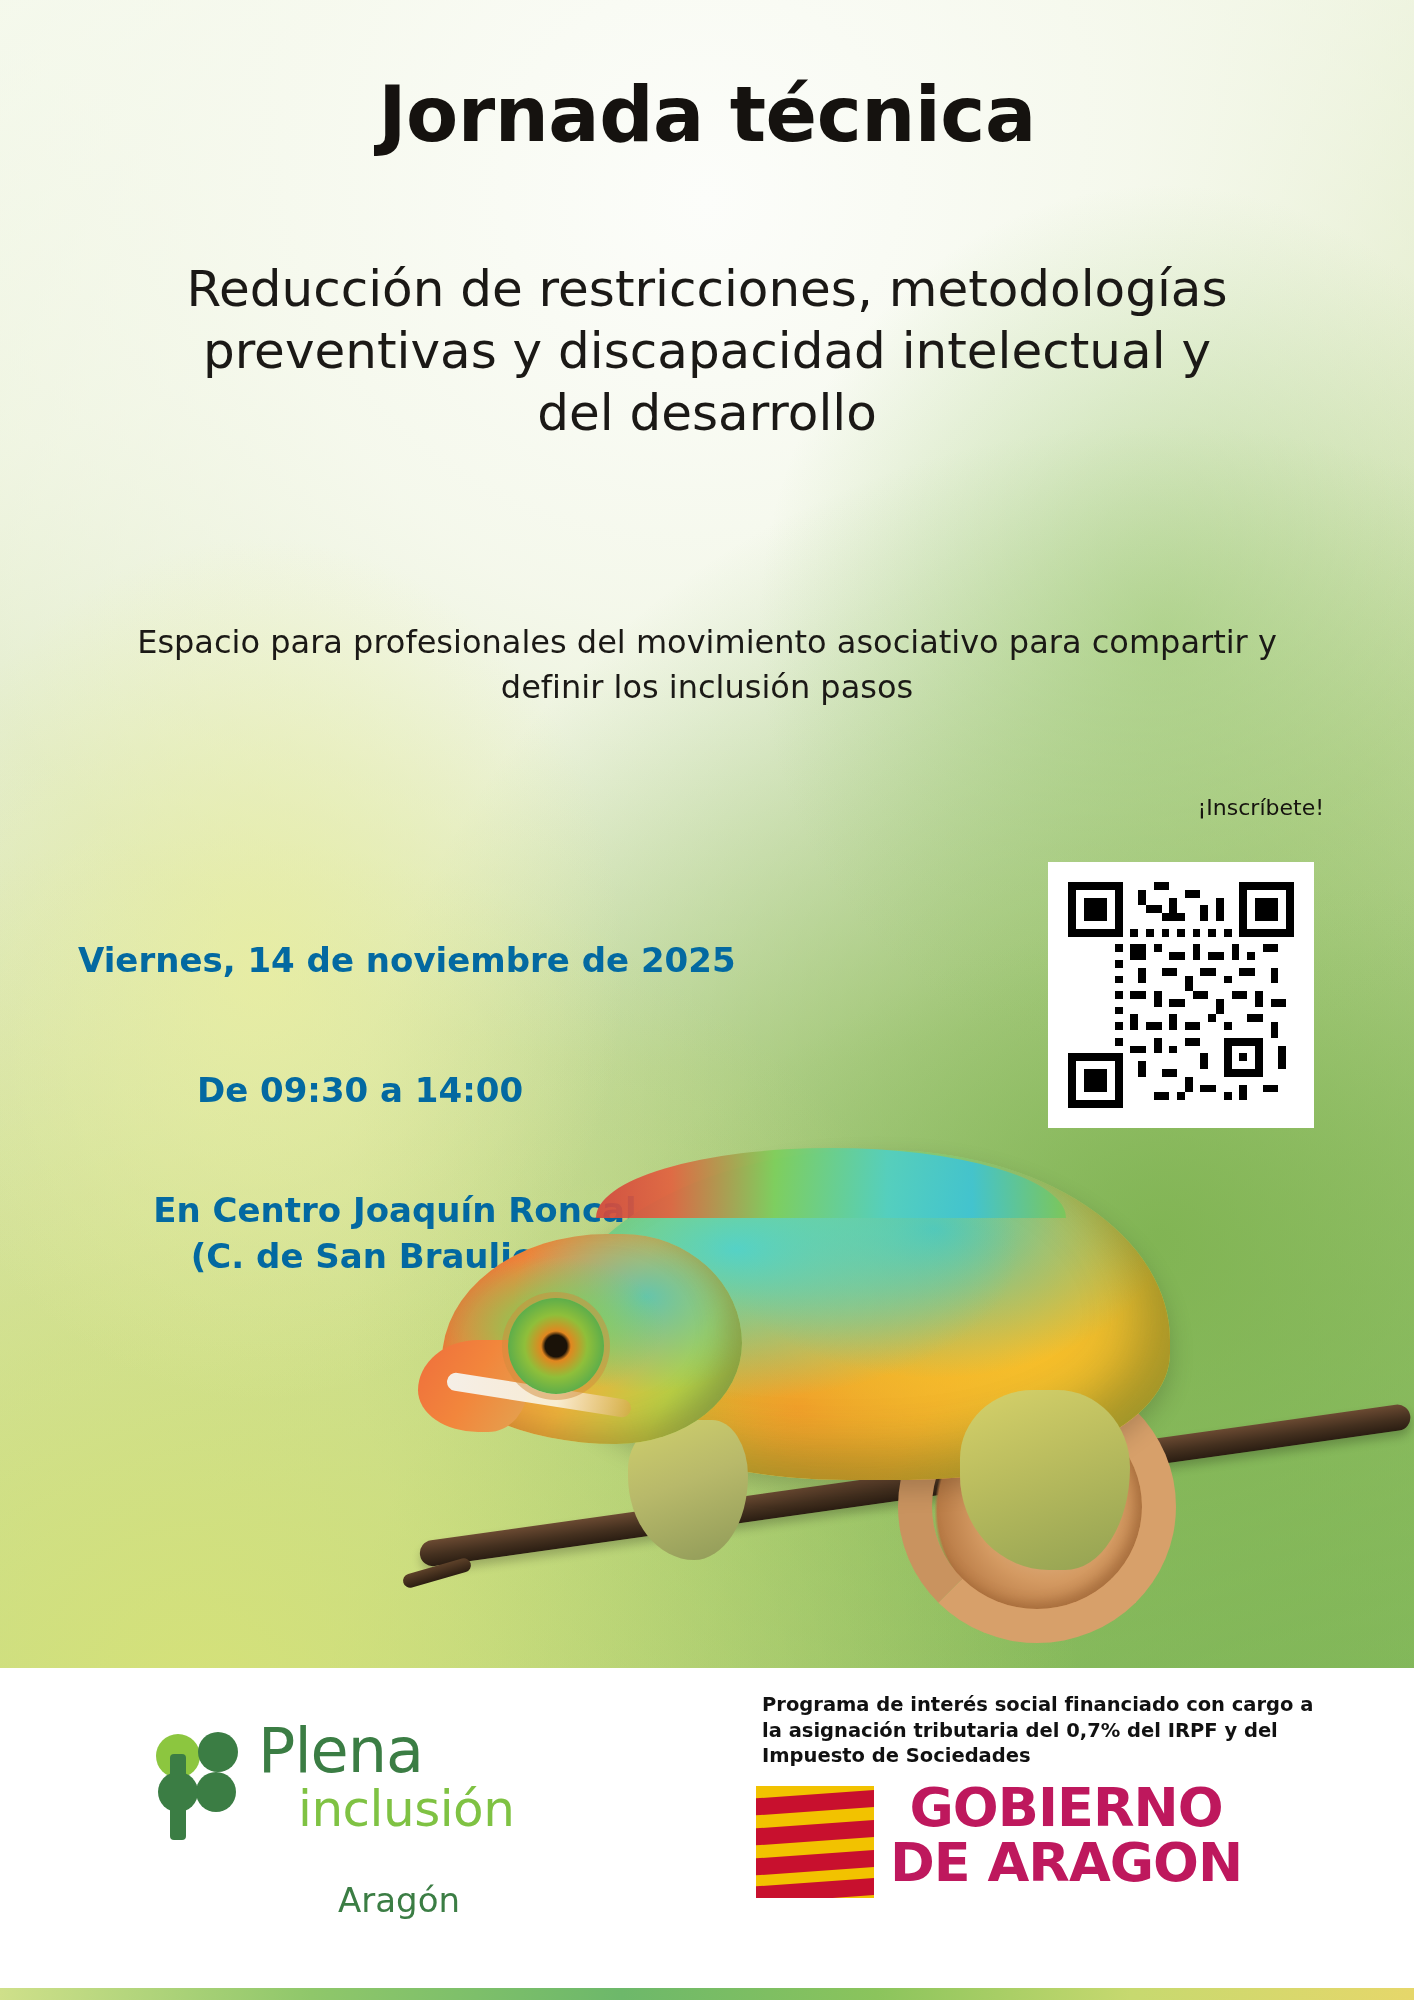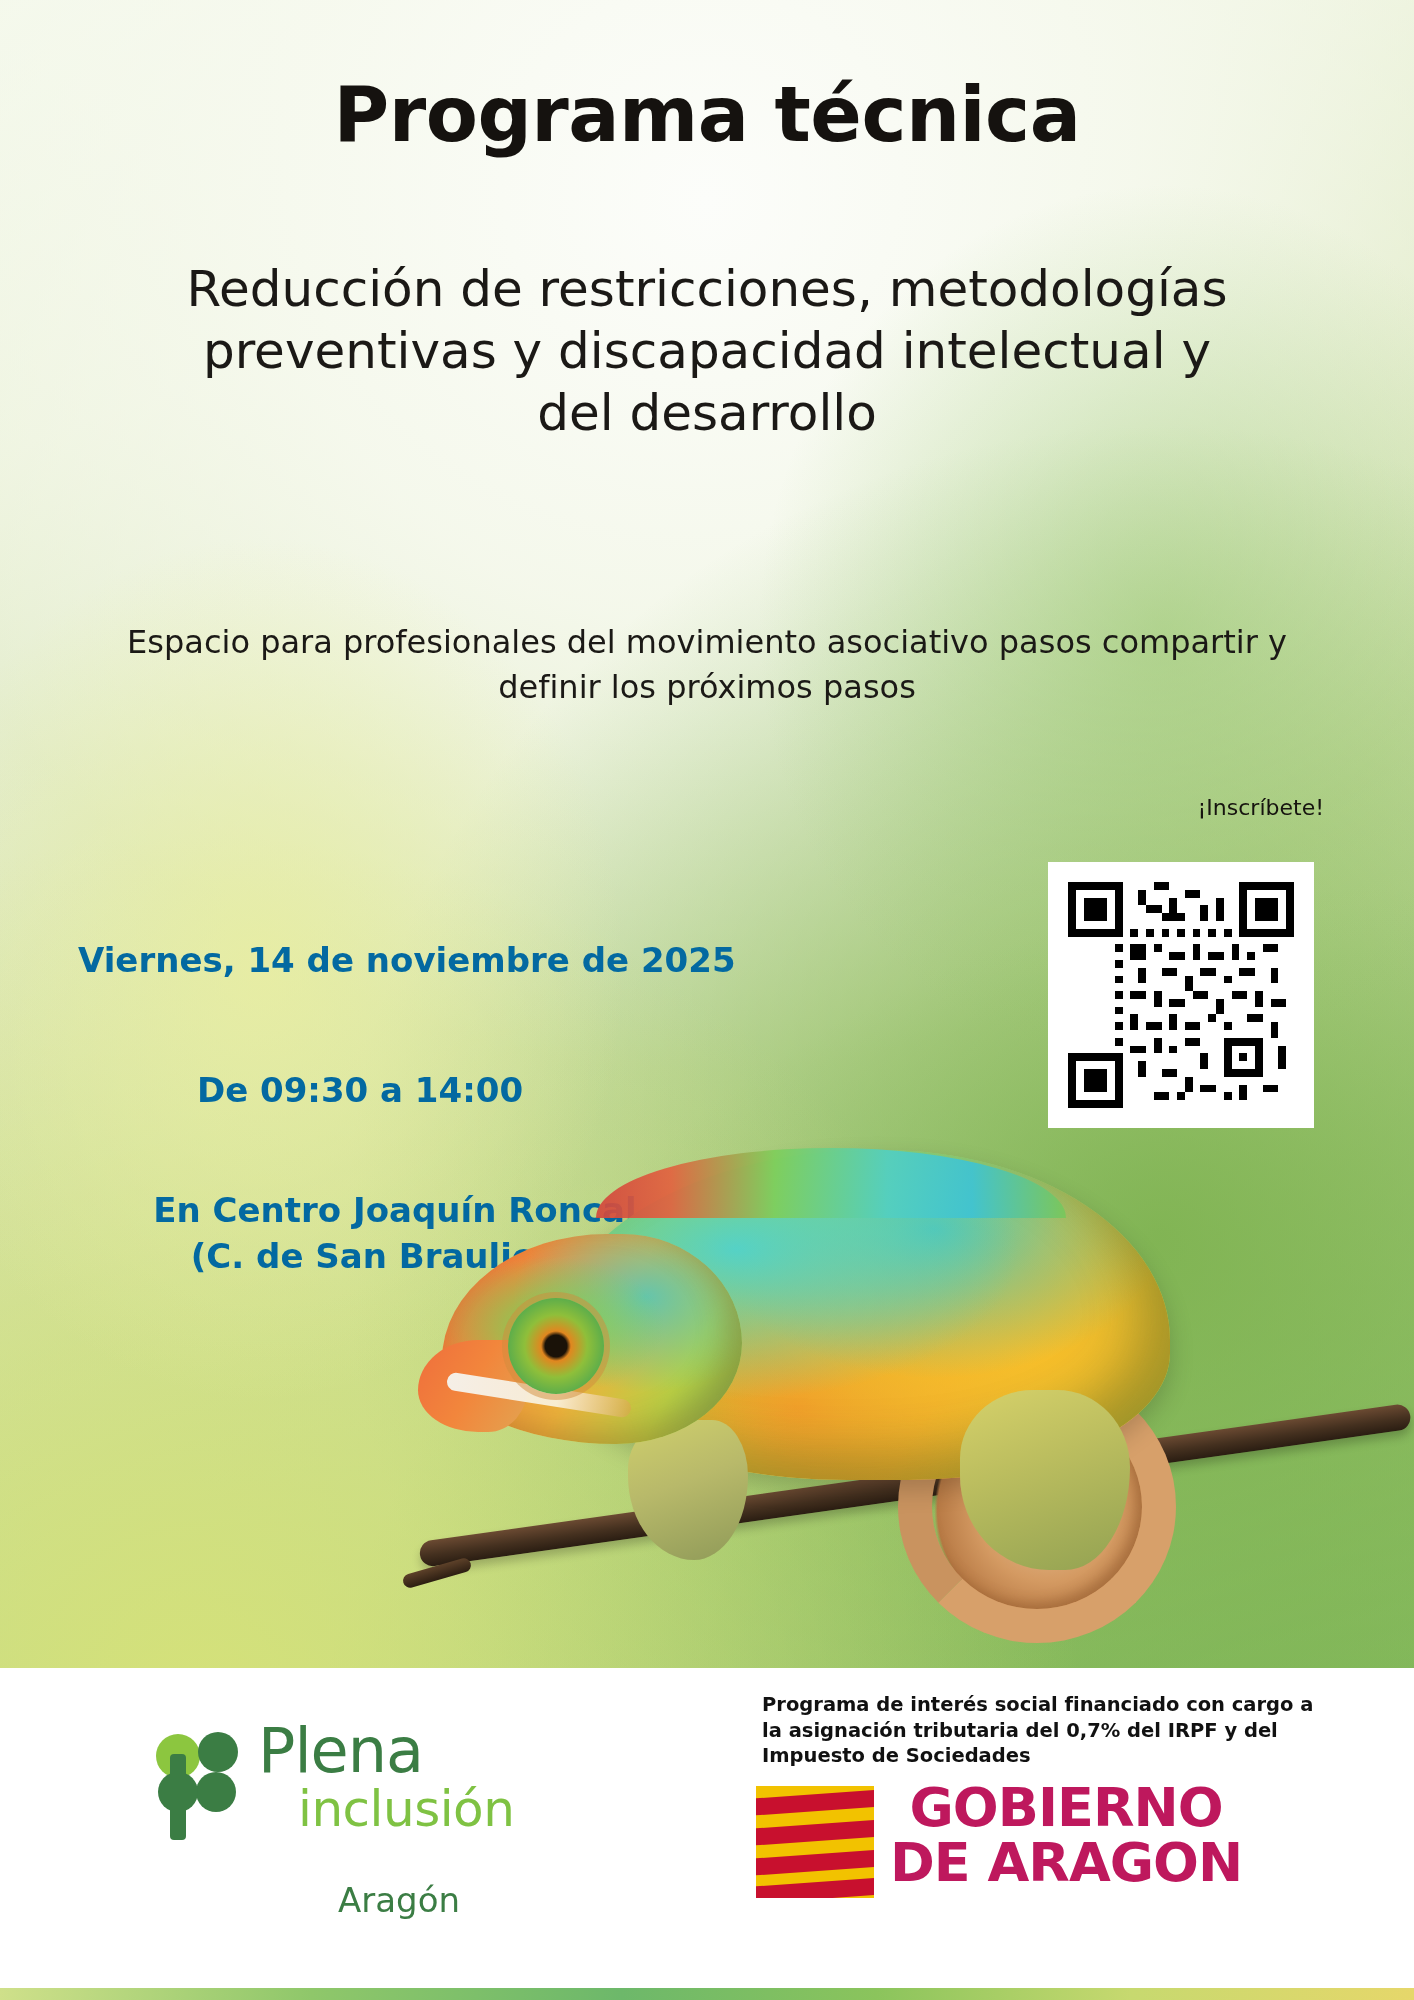--- a/index.html
+++ b/index.html
@@ -375,25 +375,25 @@
 </style>
 </head>
 <body>
 
 <div class="poster">
 
   <div class="bg-base"></div>
   <div class="bg-soft-left"></div>
   <div class="bg-soft-right"></div>
 
-  <div class="title">Programa técnica</div>
+  <div class="title">Jornada técnica</div>
 
   <div class="subtitle">Reducción de restricciones, metodologías preventivas y discapacidad intelectual y del desarrollo</div>
 
-  <div class="tagline">Espacio para profesionales del movimiento asociativo pasos compartir y definir los próximos pasos</div>
+  <div class="tagline">Espacio para profesionales del movimiento asociativo para compartir y definir los inclusión pasos</div>
 
   <div class="inscribete">¡Inscríbete!</div>
 
   <div class="qr-box">
     <svg class="qr-canvas" viewBox="0 0 29 29" shape-rendering="crispEdges" aria-hidden="true">
       <rect width="29" height="29" fill="#ffffff"></rect>
       <g fill="#000000">
 
         <rect x="0" y="0" width="7" height="1"></rect>
           <rect x="0" y="6" width="7" height="1"></rect>

